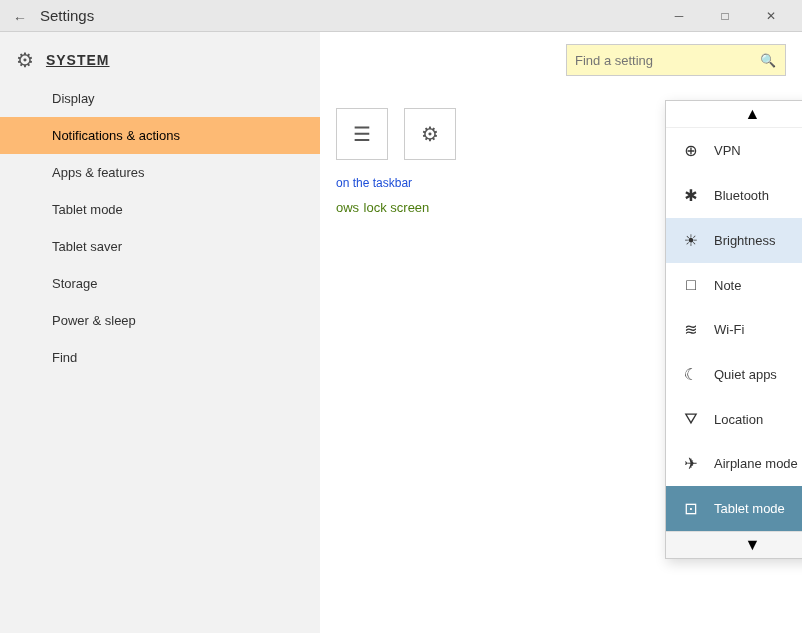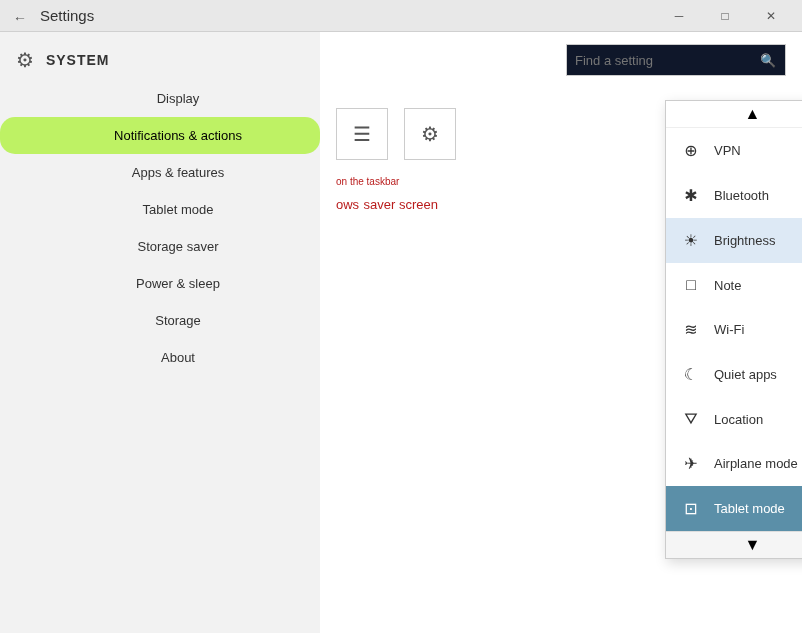--- a/index.html
+++ b/index.html
@@ -73,56 +73,55 @@
     }
     .gear-icon {
       font-size: 20px;
       color: #555;
     }
     .sidebar-title {
       font-size: 14px;
       font-weight: 600;
       color: #333;
       letter-spacing: 1px;
+      text-decoration: underline;
     }
     .sidebar-nav {
       list-style: none;
       flex: 1;
     }
     .sidebar-nav li {
       padding: 11px 16px 11px 52px;
       font-size: 13px;
       color: #333;
       cursor: pointer;
       position: relative;
-      text-align: center;
     }
     .sidebar-nav li.active {
-      background: #bef264;
+      background: #fdba74;
       color: #000;
-      border-radius: 15px;
     }
 
     
     .content {
       flex: 1;
       background: #fff;
       position: relative;
       padding: 16px;
     }
     .search-bar {
       position: absolute;
       top: 12px;
       right: 16px;
       width: 220px;
       height: 32px;
       border: 1px solid #ccc;
       display: flex;
       align-items: center;
-      background: #0f172a;
+      background: #fef9c3;
       padding: 12px 8px;
     }
     .search-input {
       border: none;
       background: transparent;
       outline: none;
       font-size: 13px;
       color: #888;
       flex: 1;
     }
@@ -145,29 +144,29 @@
       height: 52px;
       border: 1px solid #ccc;
       display: flex;
       align-items: center;
       justify-content: center;
       font-size: 20px;
       color: #555;
       cursor: pointer;
     }
     .content-link {
-      color: #b91c1c;
-      font-size: 10px;
+      color: #1d4ed8;
+      font-size: 12px;
       cursor: pointer;
       display: block;
       margin-bottom: 8px;
     }
     .content-text {
       font-size: 13px;
-      color: #b91c1c;
+      color: #4d7c0f;
       margin-bottom: 8px;
       text-align: center;
     }
 
     
     .dropdown-overlay {
       position: absolute;
       left: 345px;
       top: 68px;
       width: 175px;
@@ -225,42 +224,42 @@
   <div class="sidebar">
     <div class="sidebar-header">
       <span class="gear-icon">⚙</span>
       <span class="sidebar-title">SYSTEM</span>
     </div>
     <ul class="sidebar-nav">
     <li class="">Display</li>
         <li class="active">Notifications &amp; actions</li>
         <li class="">Apps &amp; features</li>
         <li class="">Tablet mode</li>
-        <li class="">Storage saver</li>
+        <li class="">Tablet saver</li>
+        <li class="">Storage</li>
         <li class="">Power &amp; sleep</li>
-        <li class="">Storage</li>
-        <li class="">About</li>
+        <li class="">Find</li>
       </ul>
   </div>
 
   <div class="content">
 
     <div class="search-bar">
       <input class="search-input" type="text" placeholder="Find a setting" style="">
       <span class="search-icon-btn">🔍</span>
     </div>
 
     <div class="content-body">
       <div class="notification-controls">
         <div class="ctrl-box">☰</div>
         <div class="ctrl-box">⚙</div>
       </div>
       <a class="content-link">on the taskbar</a>
       <span class="content-text">ows</span>
-      <span class="content-text">saver screen</span>
+      <span class="content-text">lock screen</span>
     </div>
 
     <div class="dropdown-overlay">
       <div class="dropdown-scrollbar-top">
         <span>▲</span>
       </div>
       <div id="dropdown-items-container">
       <div class="dropdown-item">
             <span class="dropdown-icon">⊕</span>
             <span>VPN</span>

